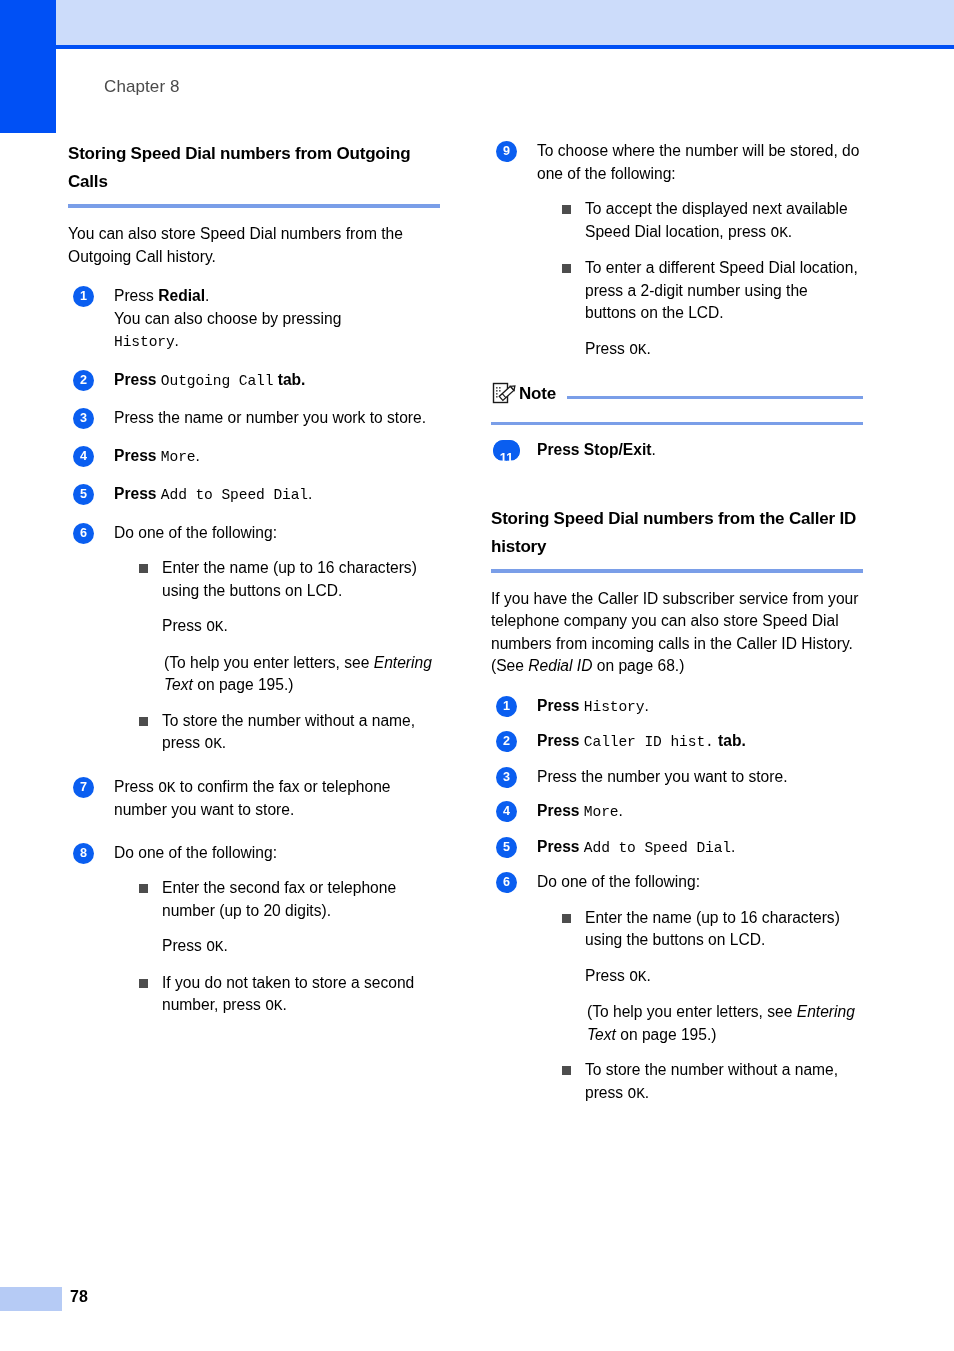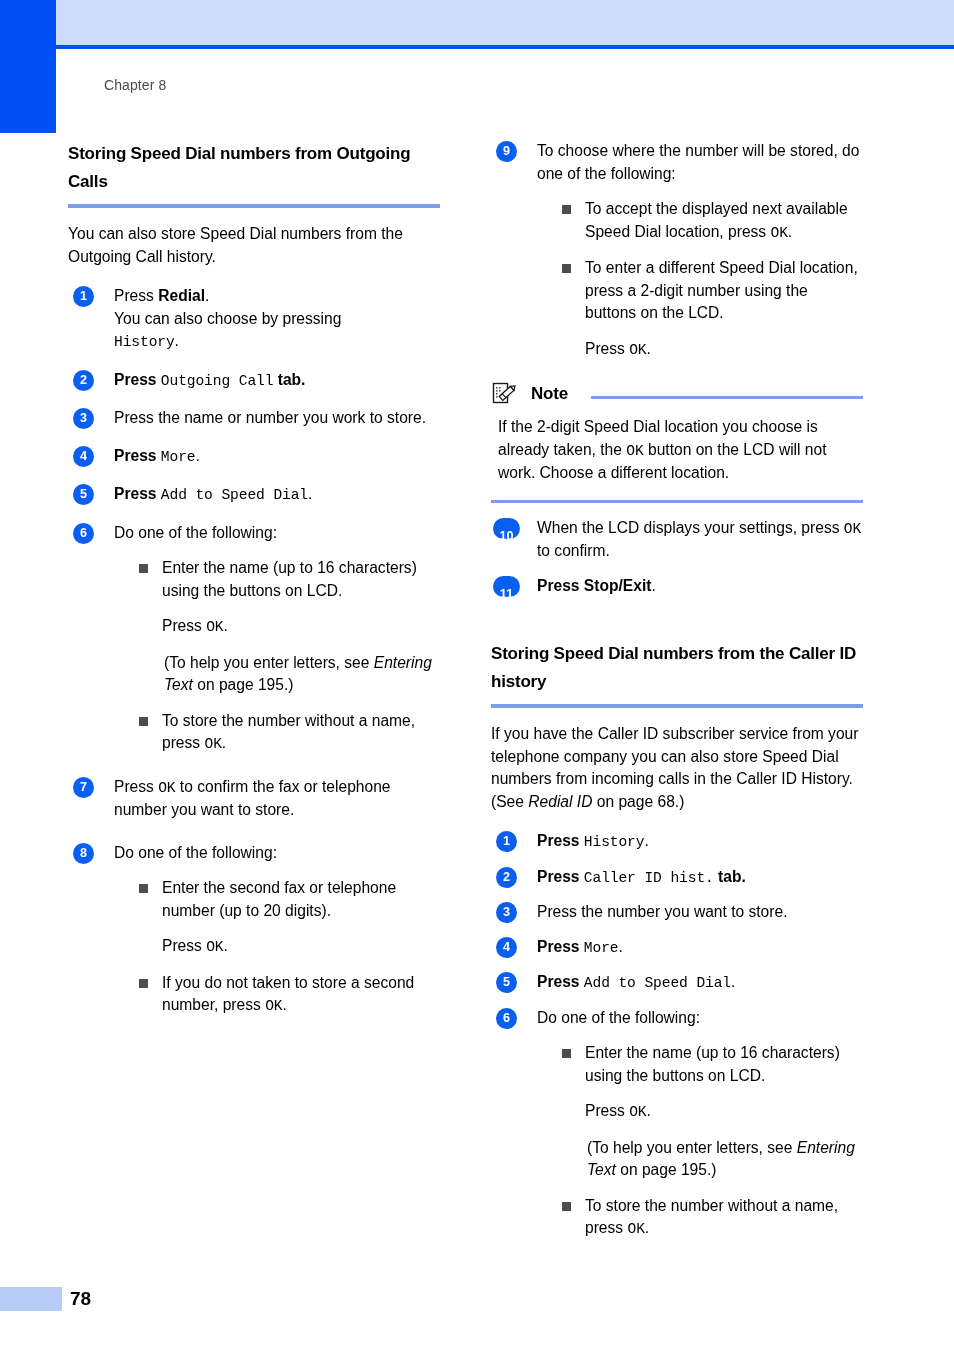--- a/index.html
+++ b/index.html
@@ -38,21 +38,21 @@
     left: 0;
     top: 0;
     width: 56px;
     height: 133px;
     background: #0050f5;
   }
   .chapter-label {
     position: absolute;
     left: 104px;
     top: 77px;
-    font-size: 14px;
+    font-size: 17px;
     color: #4a4a4a;
     letter-spacing: 0.1px;
   }
 
   
   .col {
     position: absolute;
     top: 140px;
     width: 372px;
   }
@@ -150,21 +150,21 @@
   .ital { font-style: italic; }
 
   
   .note-box {
     margin: 20px 0 14px 0;
     position: relative;
   }
   .note-head {
     display: flex;
     align-items: center;
-    gap: 14px;
+    gap: 2px;
     height: 26px;
   }
   .note-icon {
     width: 26px;
     height: 26px;
     flex: 0 0 26px;
     position: relative;
   }
   .note-title {
     font-size: 17px;
@@ -195,21 +195,21 @@
     left: 0;
     top: 1287px;
     width: 62px;
     height: 24px;
     background: #b6cbf5;
   }
   .footer-page {
     position: absolute;
     left: 70px;
     top: 1288px;
-    font-size: 19px;
+    font-size: 16px;
     font-weight: bold;
   }
 </style>
 </head>
 <body>
 
 <div class="header-band"></div>
 <div class="header-rule"></div>
 <div class="chapter-tab"></div>
 <div class="chapter-label">Chapter 8</div>
@@ -336,31 +336,25 @@
           <g transform="rotate(-42 16 12)">
             <rect x="8" y="9.3" width="15" height="5.4" fill="#ffffff" stroke="#1a1a1a" stroke-width="1.3"></rect>
             <path d="M23 9.3 L26.6 12 L23 14.7 Z" fill="#ffffff" stroke="#1a1a1a" stroke-width="1.3"></path>
             <line x1="12" y1="9.3" x2="12" y2="14.7" stroke="#1a1a1a" stroke-width="1.1"></line>
           </g>
         </svg>
       </span>
       <span class="note-title">Note</span>
       <span class="note-head-rule"></span>
     </div>
-    <div class="note-body">
-      <span>If the 2-digit Speed Dial location you choose is already taken, the </span><span class="lcd">OK</span><span> button on the LCD will not work. Choose a different location.</span>
-    </div>
     <div class="note-bottom-rule"></div>
   </div>
 
   <div class="step tight">
     <span class="step-badge two-digit">10</span>
-    <div>
-      <span>When the LCD displays your settings, press </span><span class="lcd">OK</span><span> to confirm.</span>
-    </div>
   </div>
 
   <div class="step tight">
     <span class="step-badge two-digit">11</span>
     <div>
       <span class="bold">Press </span><span class="bold">Stop/Exit</span><span>.</span>
     </div>
   </div>
 
   <div class="heading-block spaced-top">

